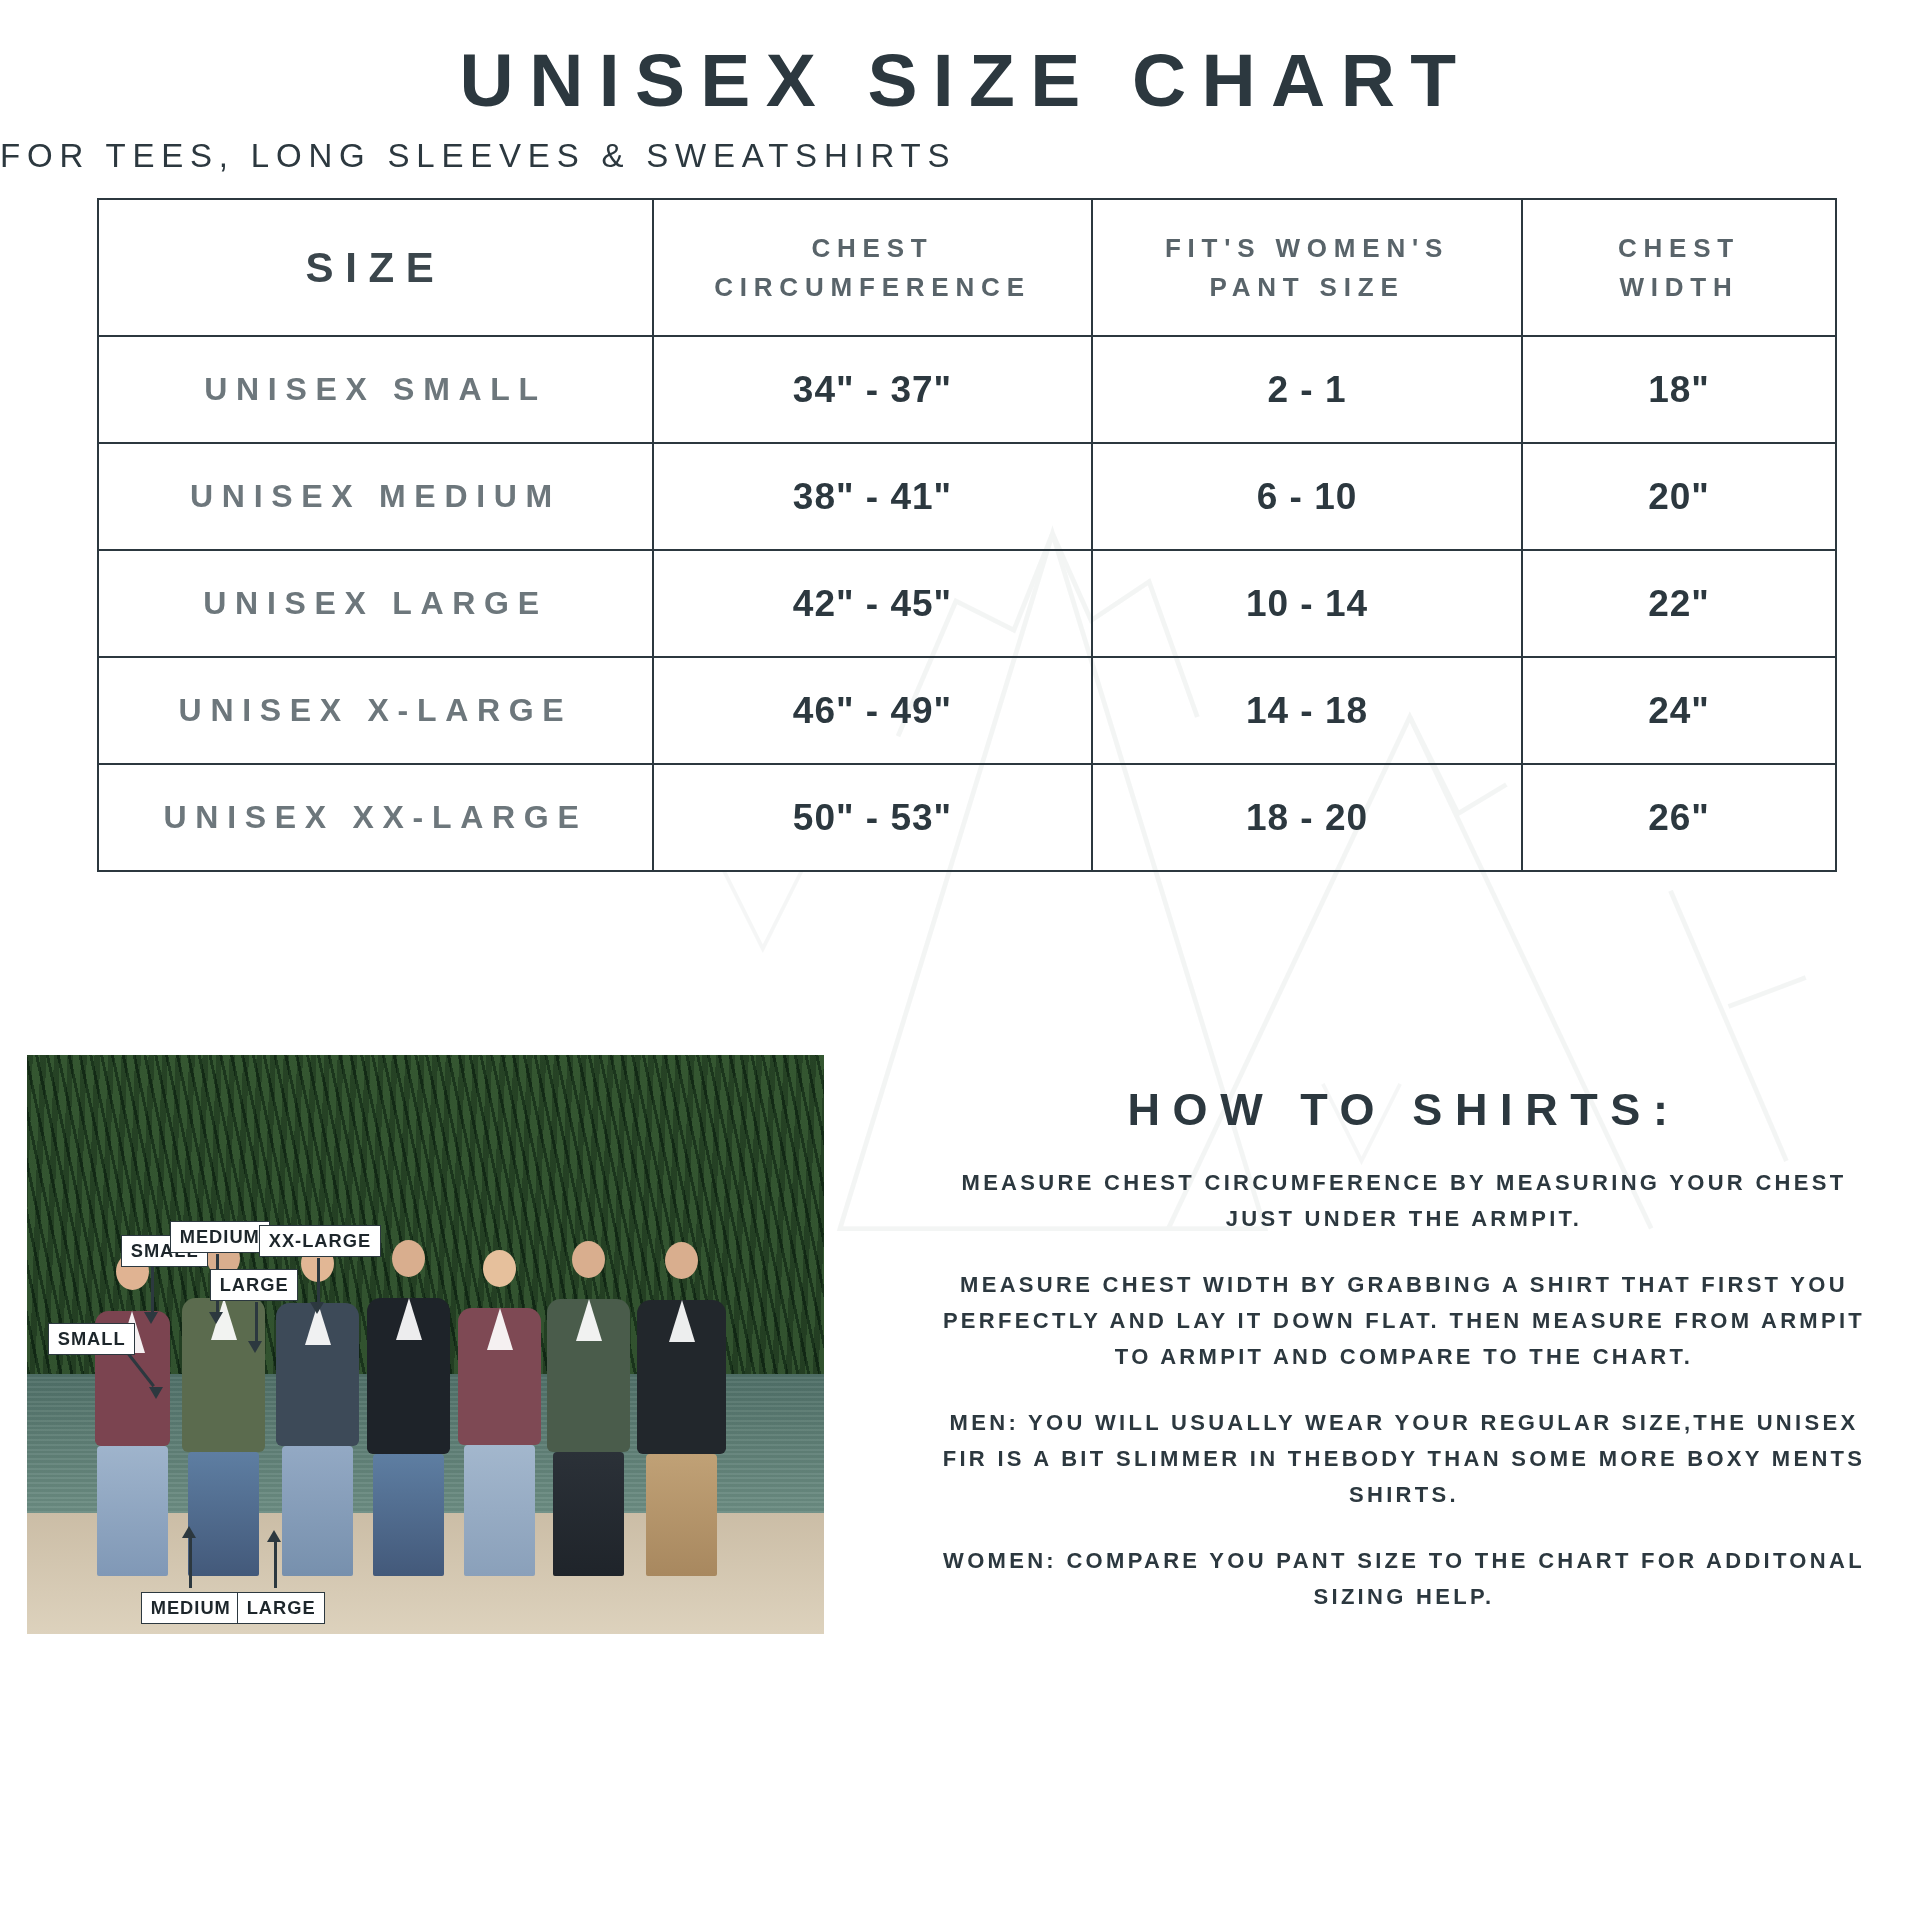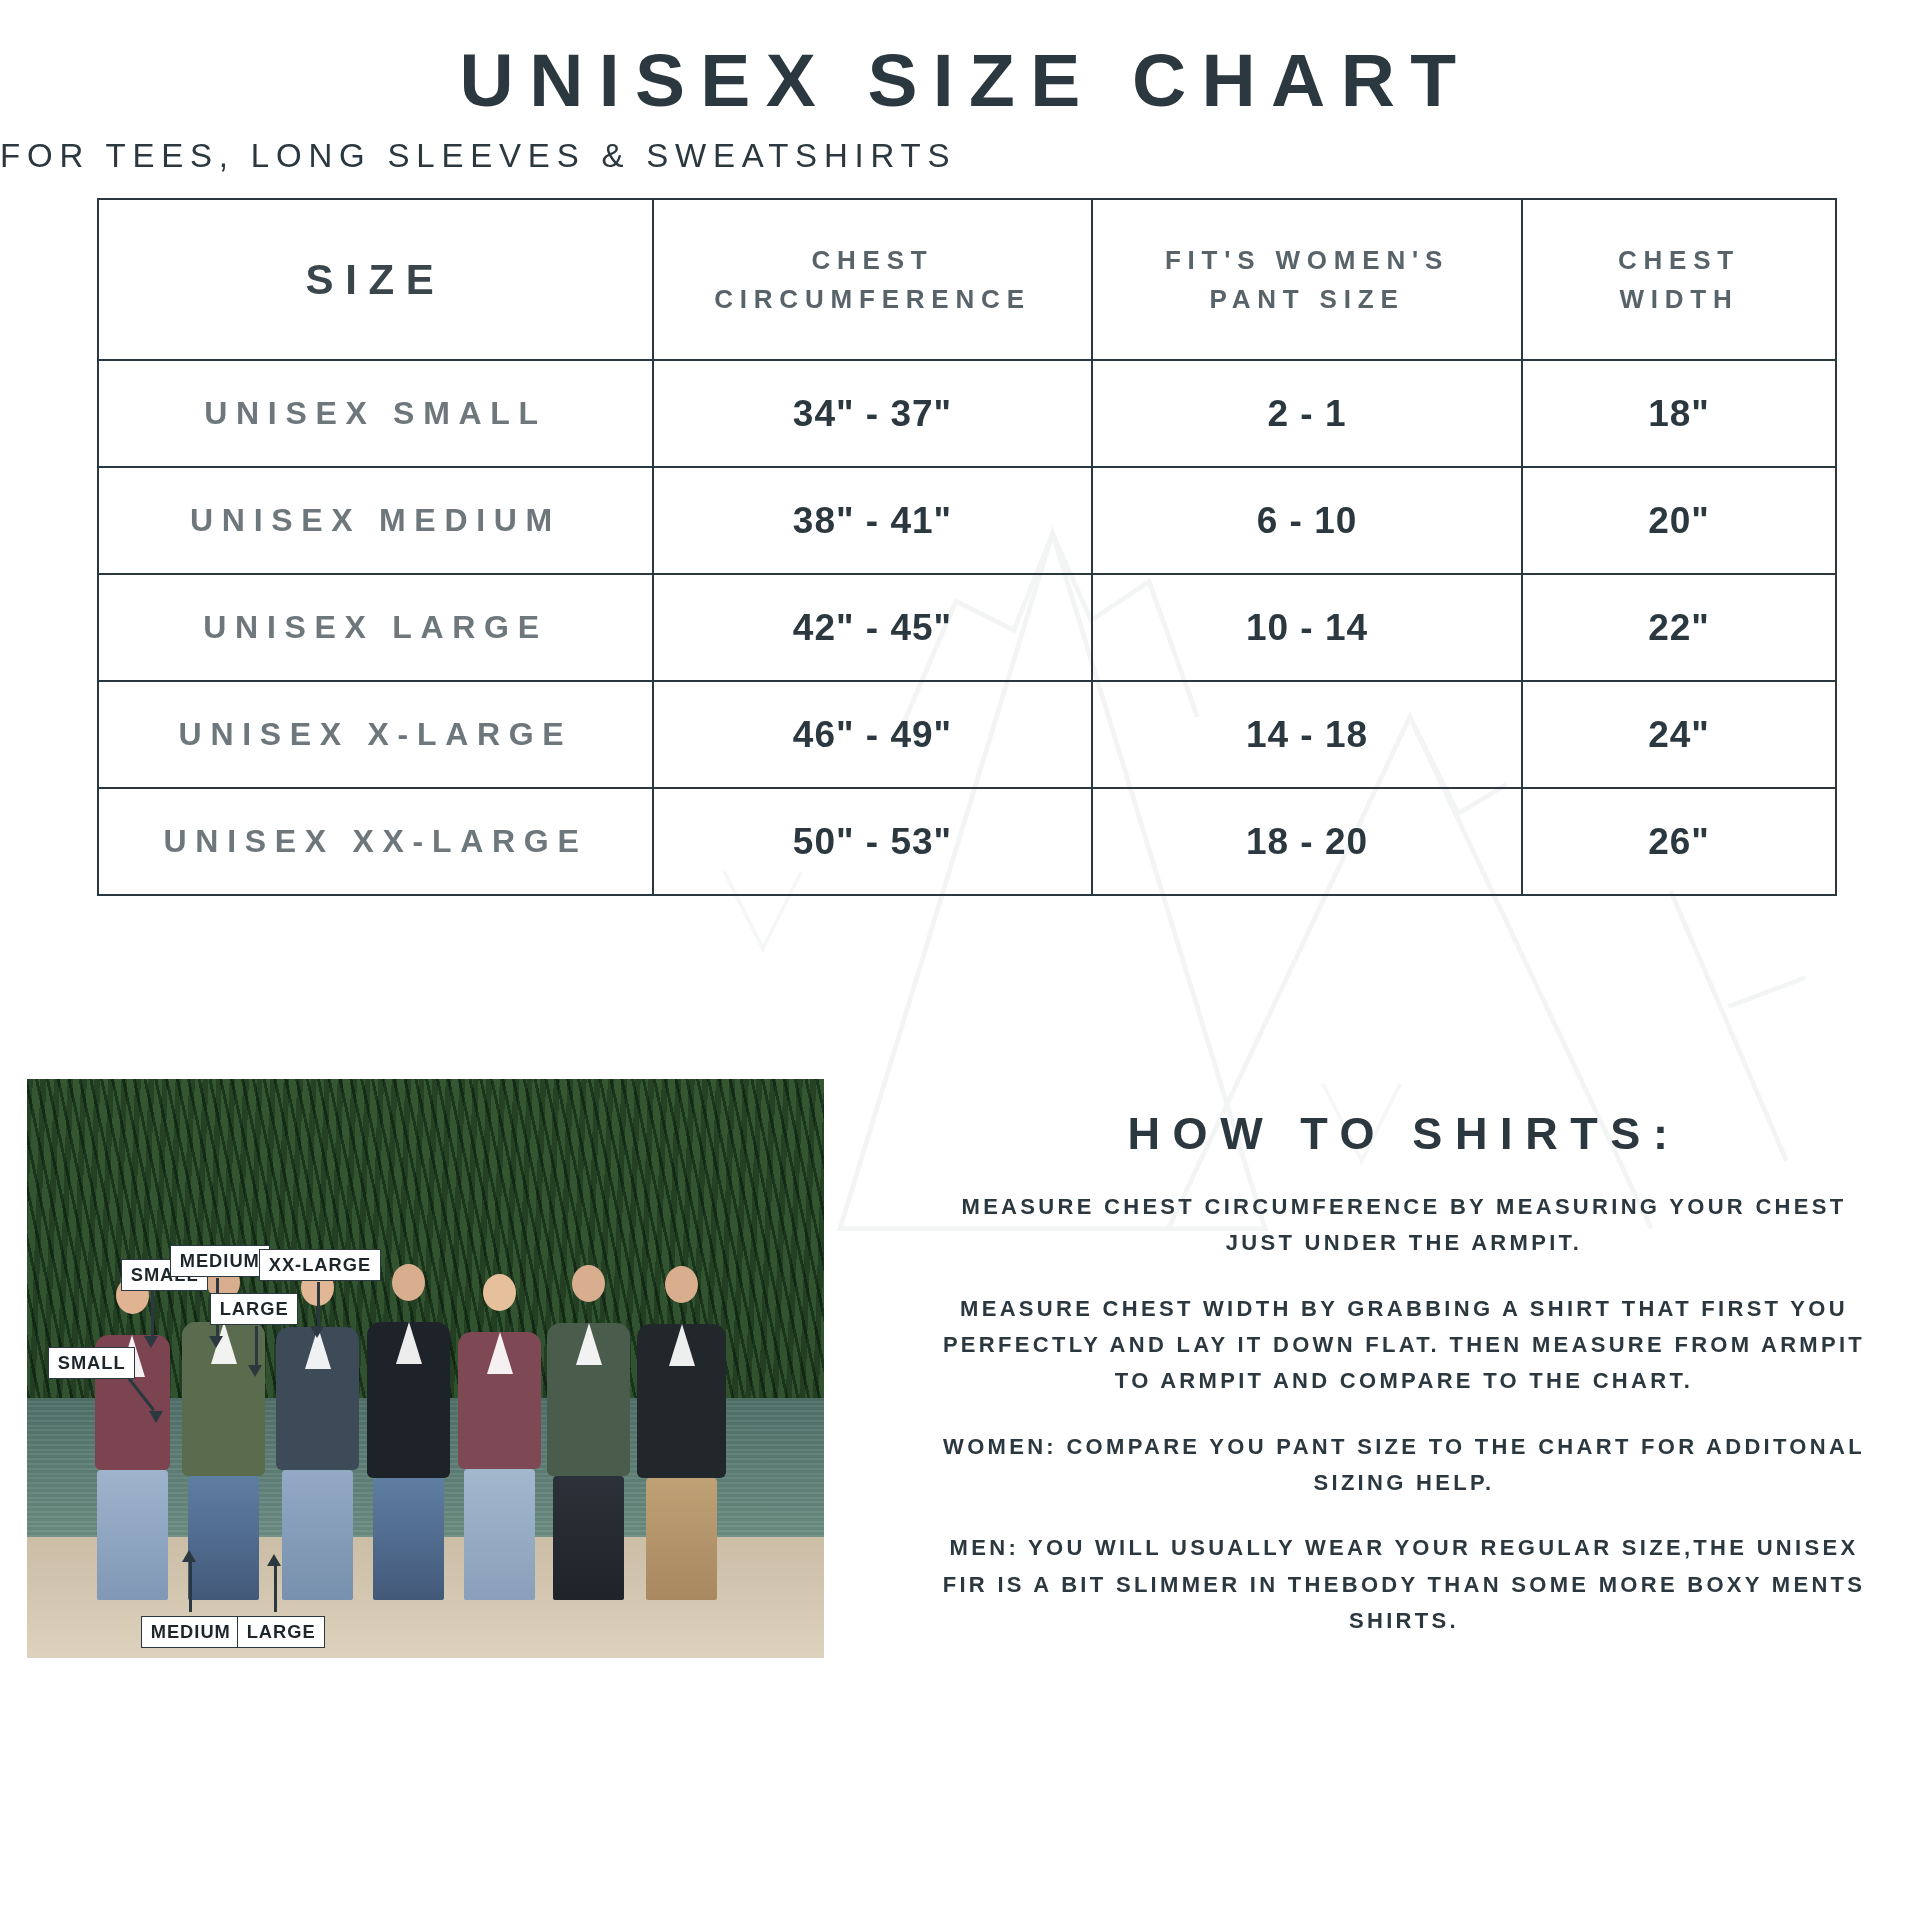--- a/index.html
+++ b/index.html
@@ -64,21 +64,21 @@
     z-index: 2;
     margin: 23px 97px 0 97px;
   }
   table.size-chart {
     width: 1738px;
     border-collapse: collapse;
     table-layout: fixed;
   }
   table.size-chart td, table.size-chart th {
     border: 2.9px solid #2c383f;
-    padding: 12px;
+    padding: 0;
     text-align: center;
     vertical-align: middle;
     background: transparent;
   }
   col.c1 { width: 555px; }
   col.c2 { width: 439px; }
   col.c3 { width: 430px; }
   col.c4 { width: 314px; }
 
   thead th {
@@ -415,19 +415,19 @@
         <div class="label-pill" style="left:210px; top:537px;">LARGE</div>
         <div class="label-line" style="left:247px; top:487px; height:46px;"></div>
         <div class="arrow-head arrow-up" style="left:240px; top:475px;"></div>
       </div>
     </div>
 
     <div class="howto">
       <div class="howto-title">HOW TO SHIRTS:</div>
       <p class="howto-p">MEASURE CHEST CIRCUMFERENCE BY MEASURING YOUR CHEST JUST UNDER THE ARMPIT.</p>
       <p class="howto-p">MEASURE CHEST WIDTH BY GRABBING A SHIRT THAT FIRST YOU PERFECTLY AND LAY IT DOWN FLAT. THEN MEASURE FROM ARMPIT TO ARMPIT AND COMPARE TO THE CHART.</p>
+      <p class="howto-p">MEN: YOU WILL USUALLY WEAR YOUR REGULAR SIZE,THE UNISEX FIR IS A BIT SLIMMER IN THEBODY THAN SOME MORE BOXY MENTS SHIRTS.</p>
       <p class="howto-p">WOMEN: COMPARE YOU PANT SIZE TO THE CHART FOR ADDITONAL SIZING HELP.</p>
-      <p class="howto-p">MEN: YOU WILL USUALLY WEAR YOUR REGULAR SIZE,THE UNISEX FIR IS A BIT SLIMMER IN THEBODY THAN SOME MORE BOXY MENTS SHIRTS.</p>
     </div>
 
   </div>
 </div>
 
 
 </body></html>

